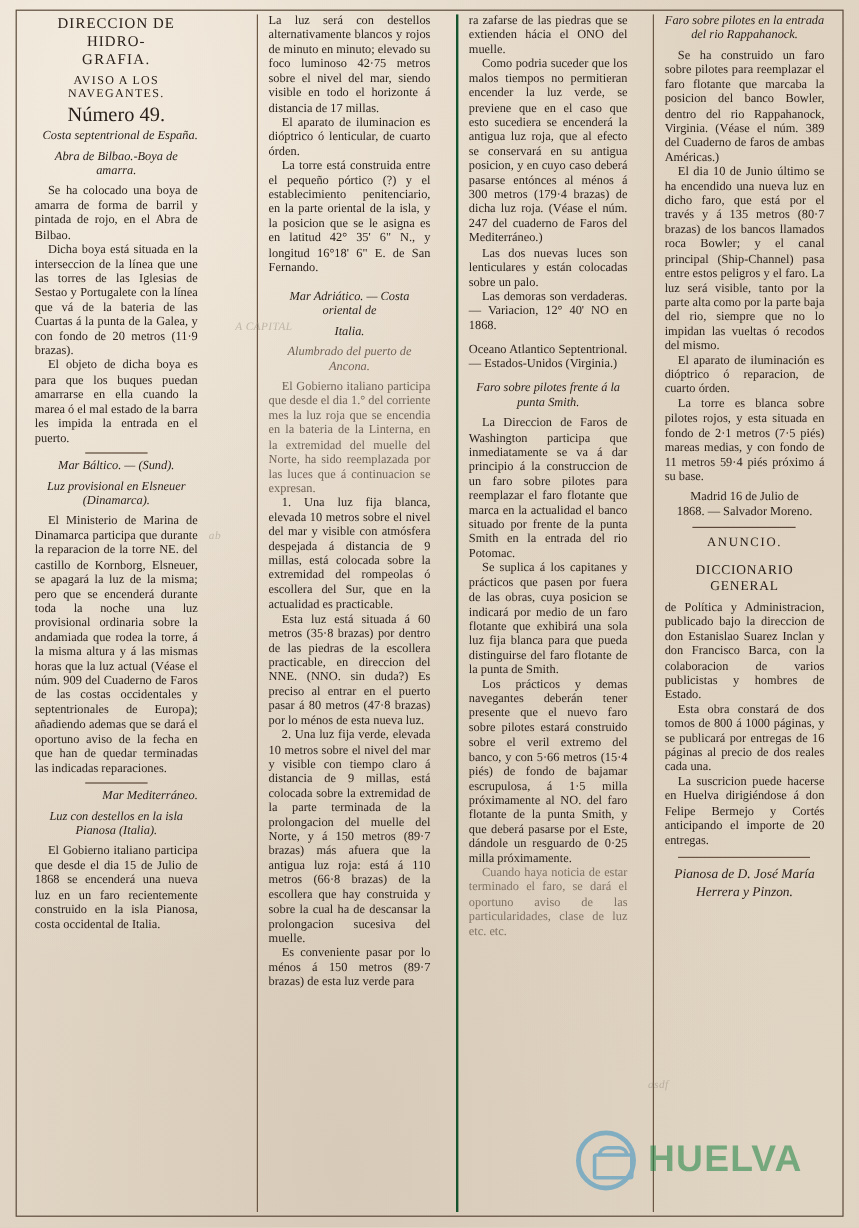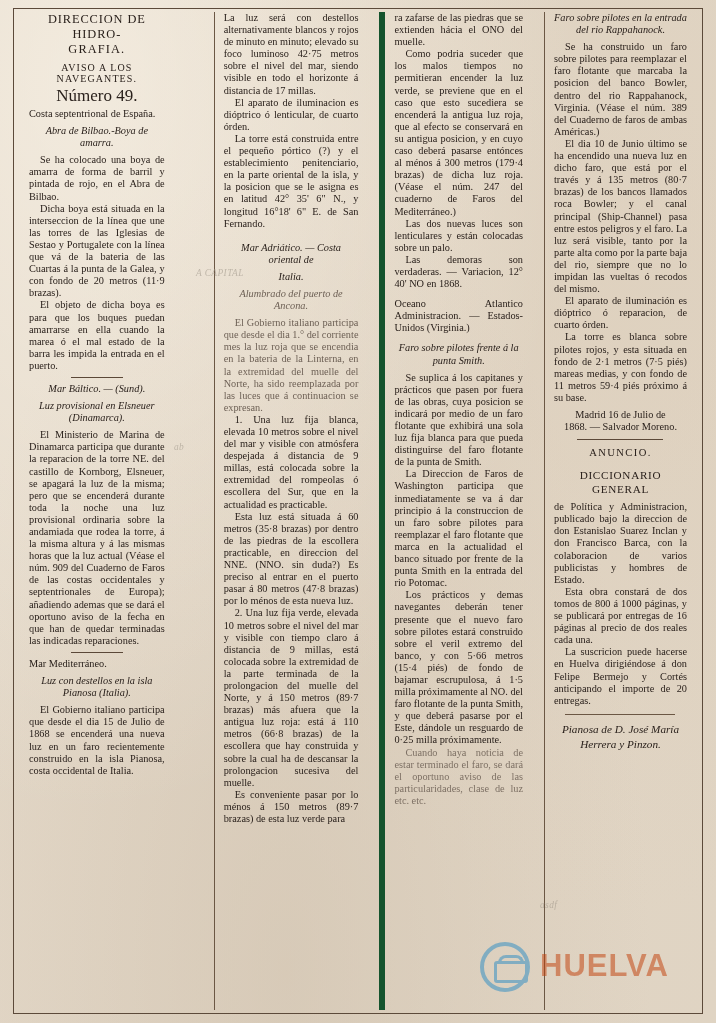--- a/index.html
+++ b/index.html
@@ -48,21 +48,21 @@
   .col {
     position: relative;
     box-sizing: border-box;
     padding: 0 9px;
     font-size: 10.3px;
     line-height: 12.1px;
     text-align: justify;
   }
   .col.c1 { width: 170px; }
   .col.c2 { width: 170px; border-left: 1px solid #6b5744; margin-left: 28px; }
-  .col.c3 { width: 168px; border-left: 6px solid #14532d; }
+  .col.c3 { width: 168px; border-left: 2px solid #14532d; }
   .col.c4 { width: 168px; border-left: 1px solid #6b5744; }
 
   p {
     margin: 0;
     text-indent: 11px;
     hyphens: auto;
   }
   p.ni { text-indent: 0; }
   .ctr { text-align: center; text-indent: 0; }
   .title1 {
@@ -86,22 +86,23 @@
     text-indent: 0;
     line-height: 11px;
   }
   .numero {
     font-size: 17px;
     text-align: center;
     text-indent: 0;
     line-height: 14px;
   }
   .sub {
-    text-align: left;
-    text-indent: 0;
+    text-align: right;
+    text-indent: 0;
+    font-style: italic;
   }
   .sub-it {
     text-align: center;
     text-indent: 0;
     font-style: italic;
   }
   .rule {
     width: 52px;
     height: 0;
     border-top: 1px solid #5b4838;
@@ -158,21 +159,21 @@
     pointer-events: none;
     opacity: .52;
   }
   .wm-text {
     position: absolute;
     left: 62px; top: 8px;
     font-family: "Liberation Sans", sans-serif;
     font-weight: bold;
     font-size: 31px;
     letter-spacing: 1px;
-    color: #c2410c;
+    color: #15803d;
   }
   .wm-circle {
     position: absolute;
     left: 2px; top: 2px;
     width: 50px; height: 50px;
     border: 4px solid #2f8ec4;
     border-radius: 50%;
     box-sizing: border-box;
   }
   .wm-inner {
@@ -257,26 +258,26 @@
       <p>2. Una luz fija verde, elevada 10 metros sobre el nivel del mar y visible con tiempo claro á distancia de 9 millas, está colocada sobre la extremidad de la parte terminada de la prolongacion del muelle del Norte, y á 150 metros (89·7 brazas) más afuera que la antigua luz roja: está á 110 metros (66·8 brazas) de la escollera que hay construida y sobre la cual ha de descansar la prolongacion sucesiva del muelle.</p>
       <p>Es conveniente pasar por lo ménos á 150 metros (89·7 brazas) de esta luz verde para</p>
     </div>
 
     <div class="col c3">
       <p class="ni">ra zafarse de las piedras que se extienden hácia el ONO del muelle.</p>
       <p>Como podria suceder que los malos tiempos no permitieran encender la luz verde, se previene que en el caso que esto sucediera se encenderá la antigua luz roja, que al efecto se conservará en su antigua posicion, y en cuyo caso deberá pasarse entónces al ménos á 300 metros (179·4 brazas) de dicha luz roja. (Véase el núm. 247 del cuaderno de Faros del Mediterráneo.)</p>
       <p>Las dos nuevas luces son lenticulares y están colocadas sobre un palo.</p>
       <p>Las demoras son verdaderas. — Variacion, 12° 40' NO en 1868.</p>
       <div class="sp3"></div>
-      <p class="ni">Oceano Atlantico Administracion. — Estados-Unidos (Virginia.)</p>
+      <p class="ni">Oceano Atlantico Septentrional. — Estados-Unidos (Virginia.)</p>
       <div class="sp3"></div>
       <p class="sub-it">Faro sobre pilotes frente á la punta Smith.</p>
       <div class="sp2"></div>
+      <p>La Direccion de Faros de Washington participa que inmediatamente se va á dar principio á la construccion de un faro sobre pilotes para reemplazar el faro flotante que marca en la actualidad el banco situado por frente de la punta Smith en la entrada del rio Potomac.</p>
       <p>Se suplica á los capitanes y prácticos que pasen por fuera de las obras, cuya posicion se indicará por medio de un faro flotante que exhibirá una sola luz fija blanca para que pueda distinguirse del faro flotante de la punta de Smith.</p>
-      <p>La Direccion de Faros de Washington participa que inmediatamente se va á dar principio á la construccion de un faro sobre pilotes para reemplazar el faro flotante que marca en la actualidad el banco situado por frente de la punta Smith en la entrada del rio Potomac.</p>
       <p>Los prácticos y demas navegantes deberán tener presente que el nuevo faro sobre pilotes estará construido sobre el veril extremo del banco, y con 5·66 metros (15·4 piés) de fondo de bajamar escrupulosa, á 1·5 milla próximamente al NO. del faro flotante de la punta Smith, y que deberá pasarse por el Este, dándole un resguardo de 0·25 milla próximamente.</p>
       <p class="faded2">Cuando haya noticia de estar terminado el faro, se dará el oportuno aviso de las particularidades, clase de luz etc. etc.</p>
     </div>
 
     <div class="col c4">
       <p class="sub-it">Faro sobre pilotes en la entrada del rio Rappahanock.</p>
       <div class="sp2"></div>
       <p>Se ha construido un faro sobre pilotes para reemplazar el faro flotante que marcaba la posicion del banco Bowler, dentro del rio Rappahanock, Virginia. (Véase el núm. 389 del Cuaderno de faros de ambas Américas.)</p>
       <p>El dia 10 de Junio último se ha encendido una nueva luz en dicho faro, que está por el través y á 135 metros (80·7 brazas) de los bancos llamados roca Bowler; y el canal principal (Ship-Channel) pasa entre estos peligros y el faro. La luz será visible, tanto por la parte alta como por la parte baja del rio, siempre que no lo impidan las vueltas ó recodos del mismo.</p>
       <p>El aparato de iluminación es dióptrico ó reparacion, de cuarto órden.</p>

